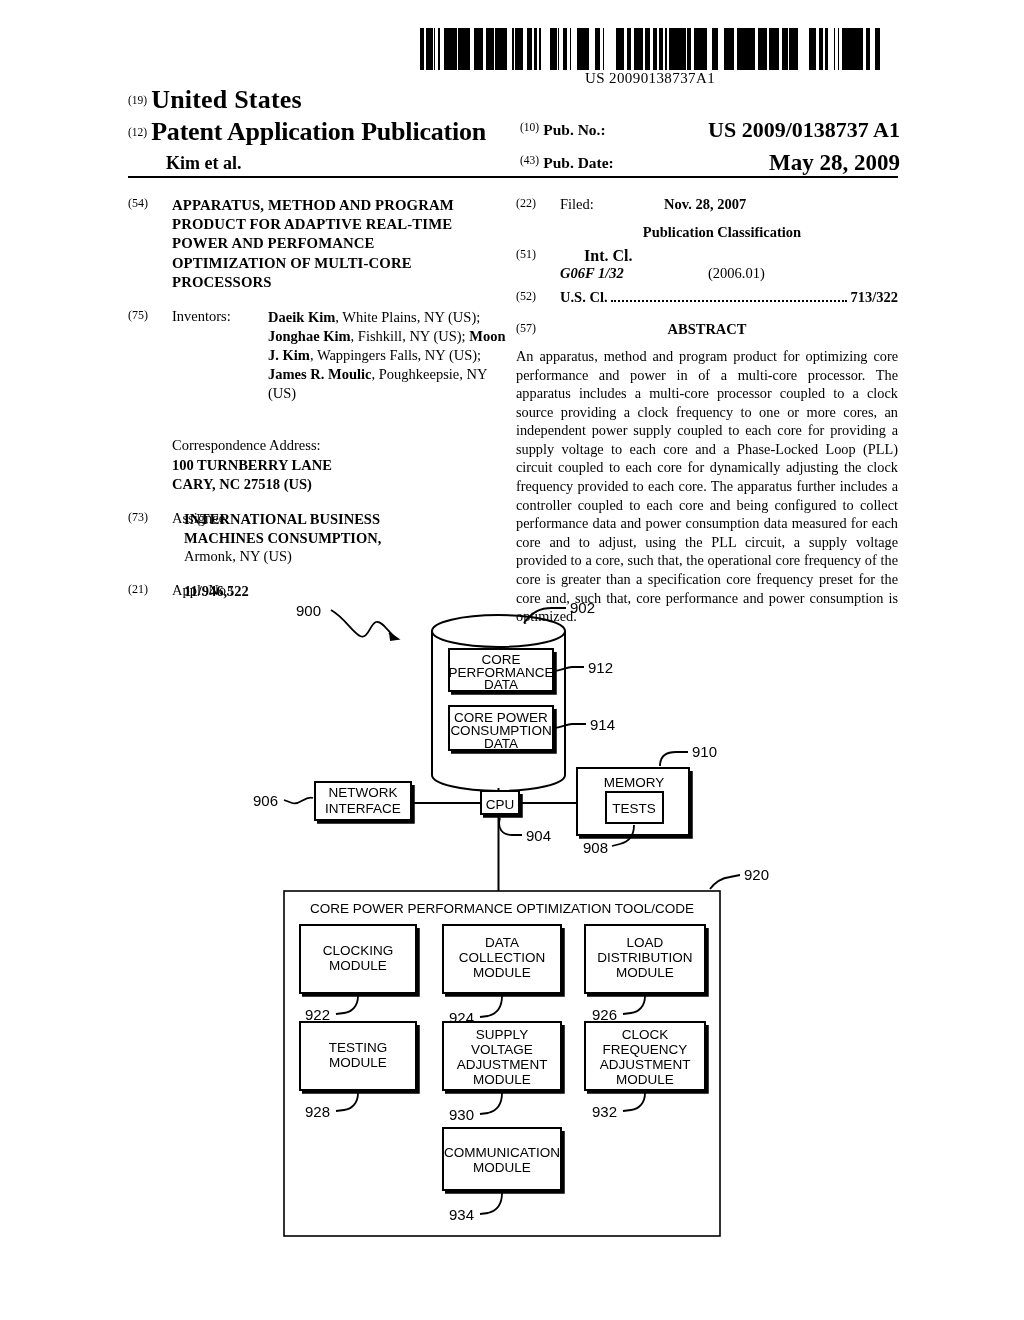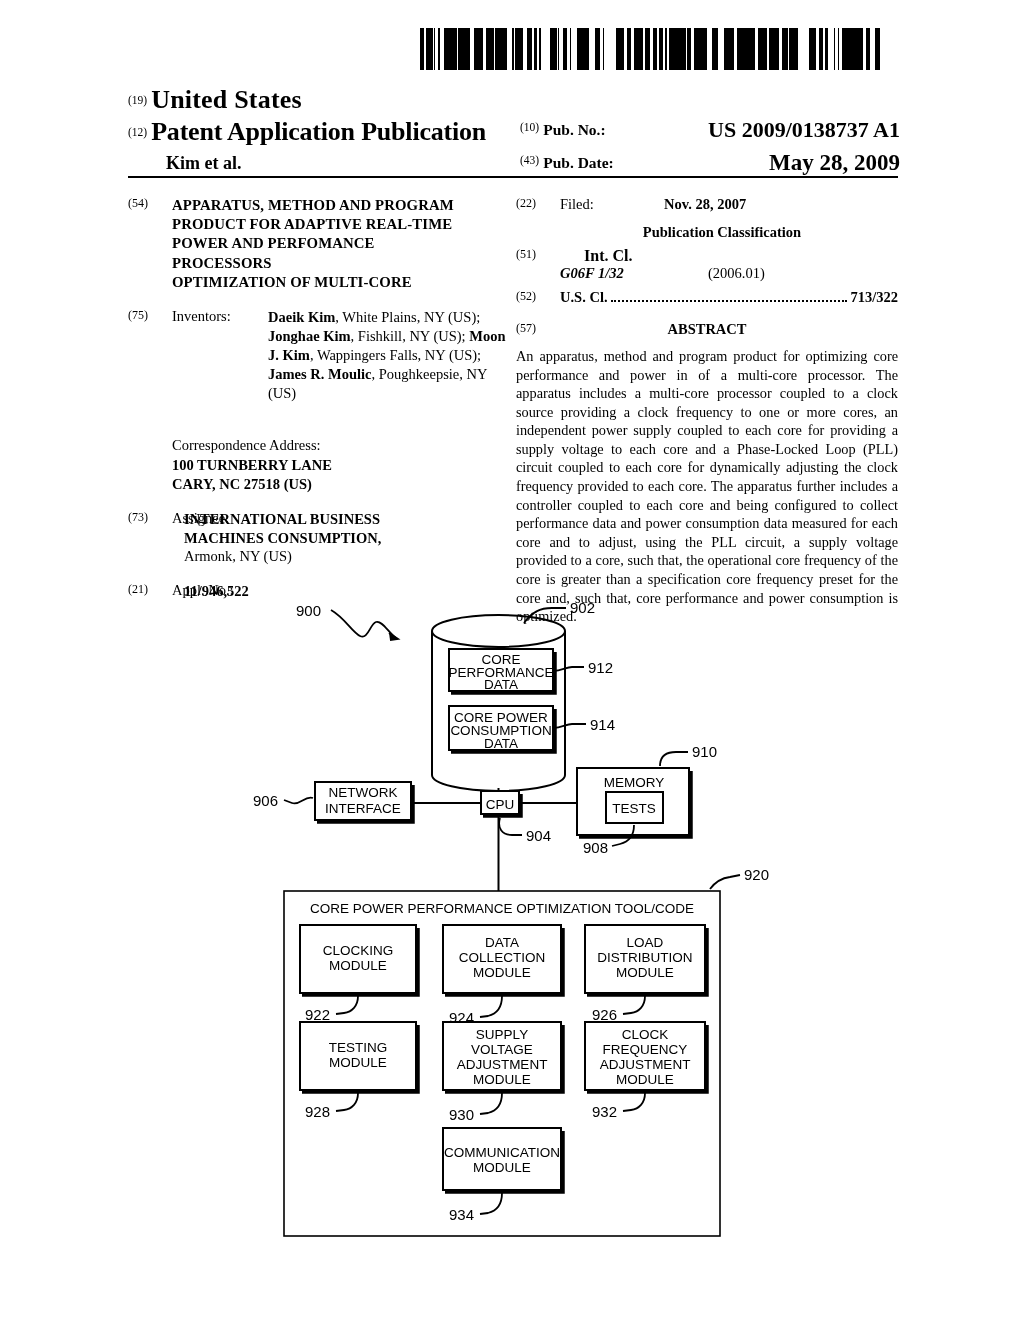--- a/index.html
+++ b/index.html
@@ -366,20 +366,21 @@
         <i style="width: 1px; background: rgb(0, 0, 0);"></i>
         <i style="width: 4px; background: rgb(0, 0, 0);"></i>
         <i style="width: 3px; background: rgb(255, 255, 255);"></i>
         <i style="width: 4px; background: rgb(0, 0, 0);"></i>
         <i style="width: 3px; background: rgb(255, 255, 255);"></i>
         <i style="width: 2px; background: rgb(255, 255, 255);"></i>
         <i style="width: 4px; background: rgb(0, 0, 0);"></i>
         <i style="width: 1px; background: rgb(0, 0, 0);"></i>
       </div>
   </div>
+  <div class="pubnum-under">US 20090138737A1</div>
 
   <div class="masthead">
     <div class="mh-us">
       <span class="mh-paren">(19)</span>
       <span class="big">United States</span>
     </div>
     <div class="mh-pap">
       <span class="mh-paren">(12)</span>
       <span class="big">Patent Application Publication</span>
     </div>
@@ -402,22 +403,22 @@
   <div class="rule"></div>
 
   <div class="col-left">
 
     <div class="bib-row" style="margin-bottom:16px;">
       <span class="bib-code">(54)</span>
       <div class="title-block" id="title-block">
           <div>APPARATUS, METHOD AND PROGRAM</div>
           <div>PRODUCT FOR ADAPTIVE REAL-TIME</div>
           <div>POWER AND PERFOMANCE</div>
+          <div>OPTIMIZATION OF MULTI-CORE</div>
           <div>PROCESSORS</div>
-          <div>OPTIMIZATION OF MULTI-CORE</div>
         </div>
     </div>
 
     <div class="bib-row" style="margin-bottom:34px;">
       <span class="bib-code">(75)</span>
       <span class="bib-label">Inventors:</span>
       <div class="inv-block" id="inventors-block"><b>Daeik Kim</b>, White Plains, NY (US); <b>Jonghae Kim</b>, Fishkill, NY (US); <b>Moon J. Kim</b>, Wappingers Falls, NY (US); <b>James R. Moulic</b>, Poughkeepsie, NY (US)</div>
     </div>
 
     <div class="bib-row" style="margin-bottom:16px;">

